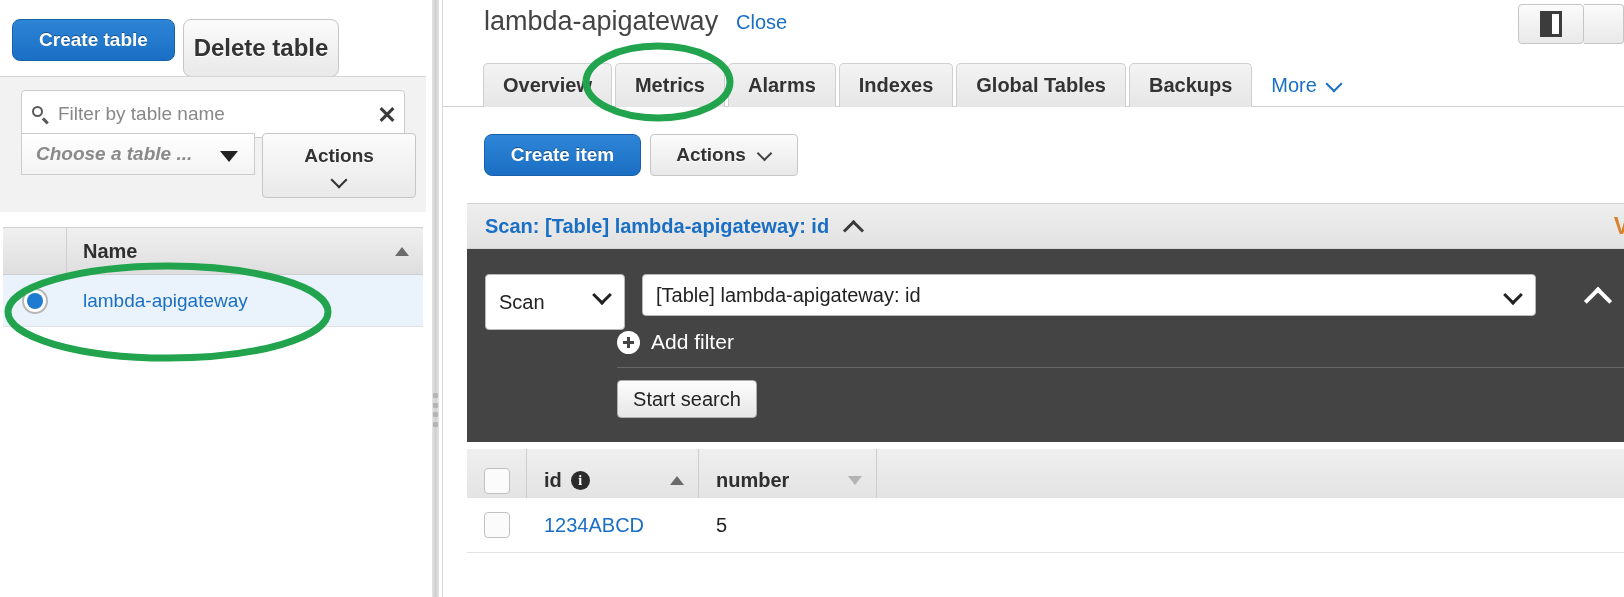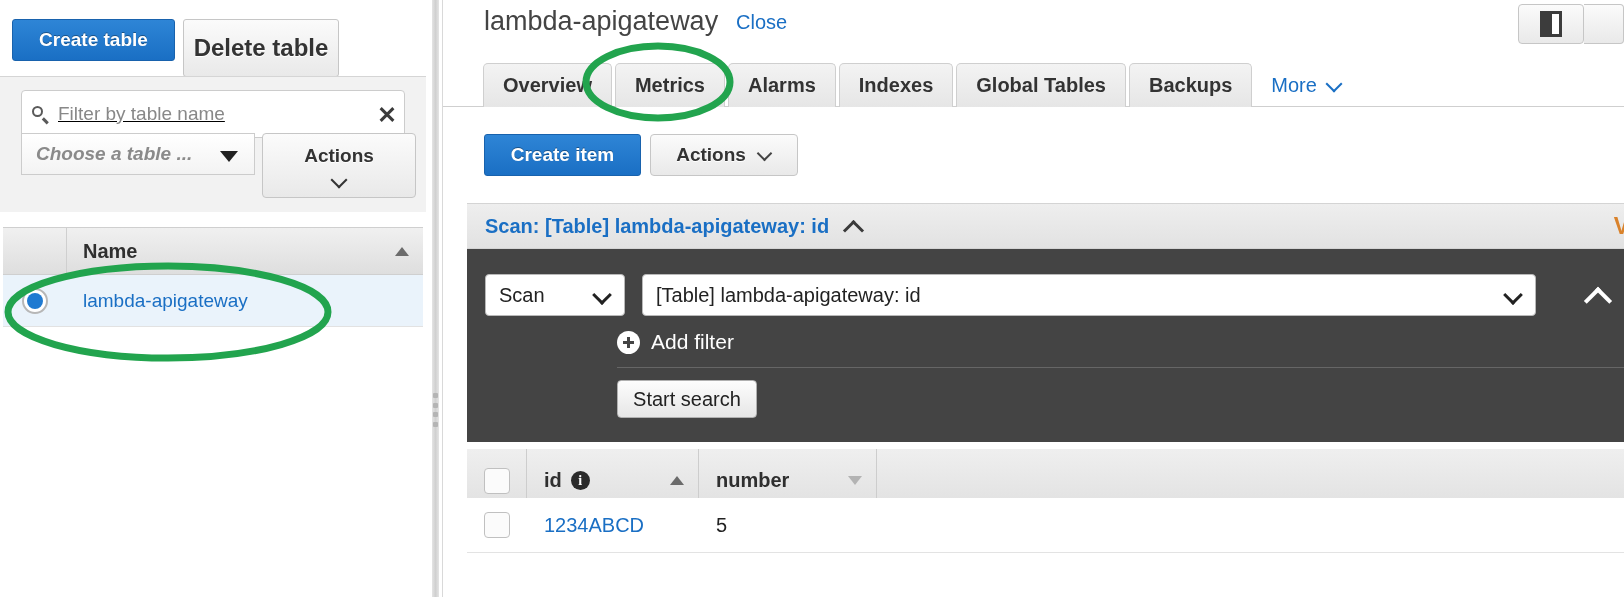--- a/index.html
+++ b/index.html
@@ -20,21 +20,21 @@
     box-sizing:border-box;
   }
   .lp-toolbar{
     position:absolute;left:0;top:0;width:426px;height:76px;
     background:#ffffff;
   }
   .btn{
     box-sizing:border-box;
     font-family:"Liberation Sans", sans-serif;
     font-weight:bold;
-    border-radius:3px;
+    border-radius:8px;
     cursor:pointer;
     display:flex;align-items:center;justify-content:center;
     white-space:nowrap;
   }
   .btn-primary{
     background:linear-gradient(to bottom,#2e85d6 0%,#1a6fc4 100%);
     border:1px solid #1862ad;
     color:#ffffff;
     text-shadow:0 -1px 0 rgba(0,0,0,.35);
   }
@@ -50,21 +50,21 @@
   .lp-filter-area{
     position:absolute;left:0;top:76px;width:426px;height:136px;
     background:#f2f2f2;
     border-top:1px solid #d5d5d5;
     box-sizing:border-box;
   }
   .filter-box{
     position:absolute;left:21px;top:13px;width:384px;height:48px;
     background:#ffffff;border:1px solid #cccccc;border-radius:4px;
     box-sizing:border-box;
-    display:flex;align-items:center;text-decoration:underline;
+    display:flex;align-items:center;
   }
   .search-ico{
     margin-left:9px;width:19px;height:19px;flex:0 0 auto;position:relative;
   }
   .search-ico::before{
     content:"";position:absolute;left:1px;top:1px;width:11px;height:11px;
     border:2.5px solid #5a5a5a;border-radius:50%;box-sizing:border-box;
   }
   .search-ico::after{
     content:"";position:absolute;left:12px;top:12px;width:7px;height:2.5px;
@@ -263,21 +263,21 @@
   .sb-right-v{
     position:absolute;right:-4px;top:9px;font-size:23px;font-weight:bold;color:#d9822b;
   }
 
   
   .scan-panel{
     position:absolute;left:24px;top:249px;width:1158px;height:193px;
     background:#444444;box-sizing:border-box;
   }
   .scan-select{
-    position:absolute;left:18px;top:25px;width:140px;height:42px;
+    position:absolute;left:18px;top:25px;width:140px;height:56px;
     background:#ffffff;border:1px solid #b9b9b9;border-radius:4px;box-sizing:border-box;
     display:flex;align-items:center;cursor:pointer;
   }
   .scan-select .ss-label{margin-left:13px;font-size:20px;color:#222;}
   .chev-sel{position:absolute;right:14px;top:13px;width:16px;height:16px;}
   .chev-sel::before{
     content:"";position:absolute;left:1px;top:0;width:11px;height:11px;
     border-right:3px solid #222;border-bottom:3px solid #222;transform:rotate(45deg);
   }
   .scan-table-select{

